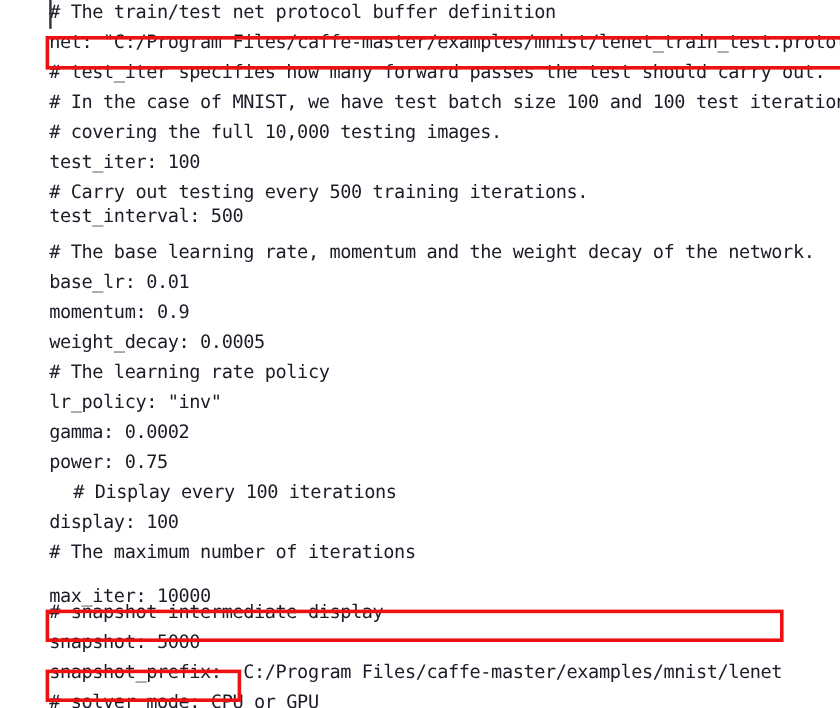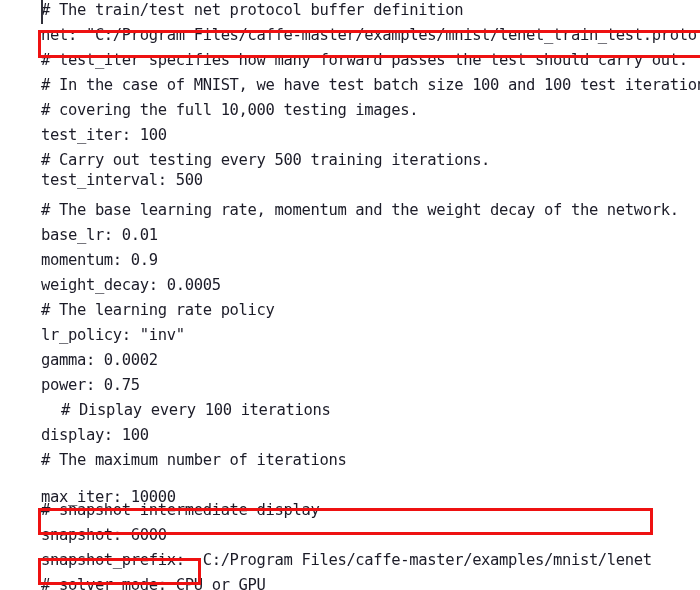--- a/index.html
+++ b/index.html
@@ -70,20 +70,20 @@
     <div class="code-line" style="top: 273px;">weight_decay: 0.0005</div>
     <div class="code-line" style="top: 298px;"># The learning rate policy</div>
     <div class="code-line" style="top: 323px;">lr_policy: "inv"</div>
     <div class="code-line" style="top: 348px;">gamma: 0.0002</div>
     <div class="code-line" style="top: 373px;">power: 0.75</div>
     <div class="code-line" style="top: 398px; margin-left: 20px;"># Display every 100 iterations</div>
     <div class="code-line" style="top: 423px;">display: 100</div>
     <div class="code-line" style="top: 448px;"># The maximum number of iterations</div>
     <div class="code-line" style="top: 473px; margin-top: 12px;">max_iter: 10000</div>
     <div class="code-line" style="top: 498px;"># snapshot intermediate display</div>
-    <div class="code-line" style="top: 523px;">snapshot: 6000</div>
+    <div class="code-line" style="top: 523px;">snapshot: 5000</div>
     <div class="code-line" style="top: 548px;">snapshot_prefix:  C:/Program Files/caffe-master/examples/mnist/lenet</div>
     <div class="code-line" style="top: 573px;"># solver mode: CPU or GPU</div>
     <div class="annot-box" style="left: 38px; top: 30px; width: 666px; height: 28px; border-color: rgb(238, 17, 17);"></div>
     <div class="annot-box" style="left: 38px; top: 508px; width: 615px; height: 27px; border-color: rgb(238, 17, 17);"></div>
     <div class="annot-box" style="left: 38px; top: 558px; width: 163px; height: 27px; border-color: rgb(238, 17, 17);"></div>
     <div class="caret" style="left: 41px; top: 0px; width: 2px; height: 24px;"></div>
   </div>
 
 </body></html>

